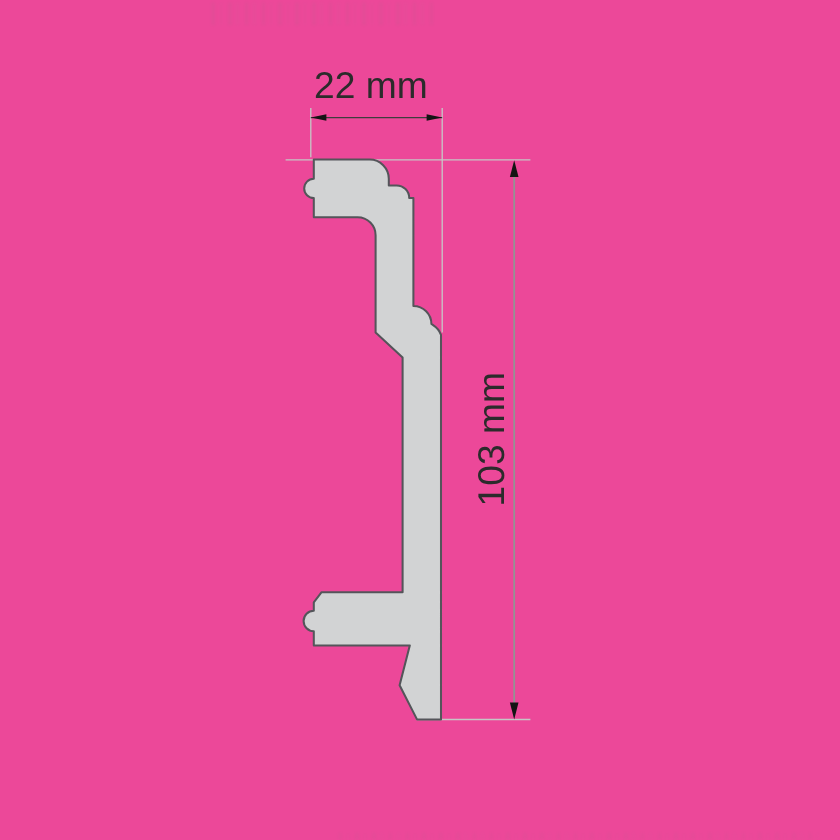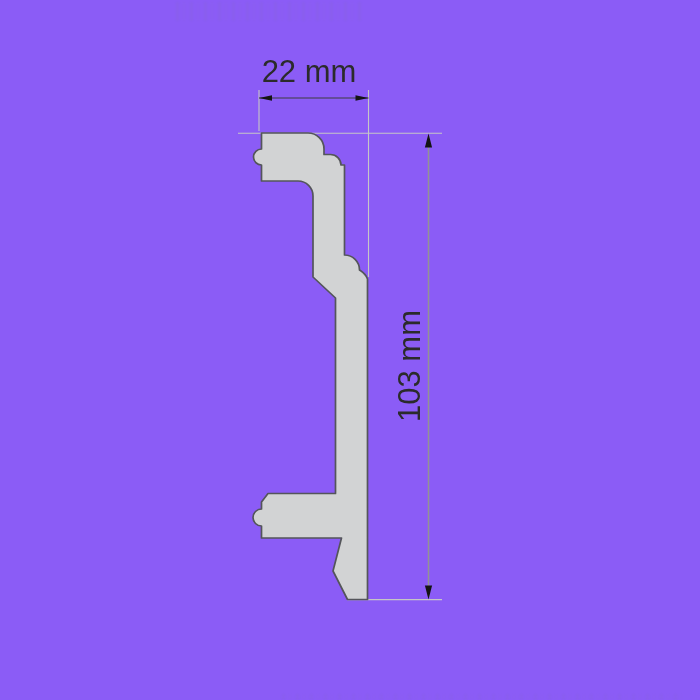--- a/index.html
+++ b/index.html
@@ -4,21 +4,21 @@
 <style>
   html, body {
     margin: 0;
     padding: 0;
     background: #ffffff;
   }
   #canvas {
     position: relative;
     width: 700px;
     height: 700px;
-    background: #8b5cf6;
+    background: #ec4899;
     overflow: hidden;
     font-family: "Liberation Sans", "DejaVu Sans", sans-serif;
   }
   #drawing-svg {
     position: absolute;
     left: 0;
     top: 0;
   }
   .dim-label {
     font-family: "Liberation Sans", "DejaVu Sans", sans-serif;

